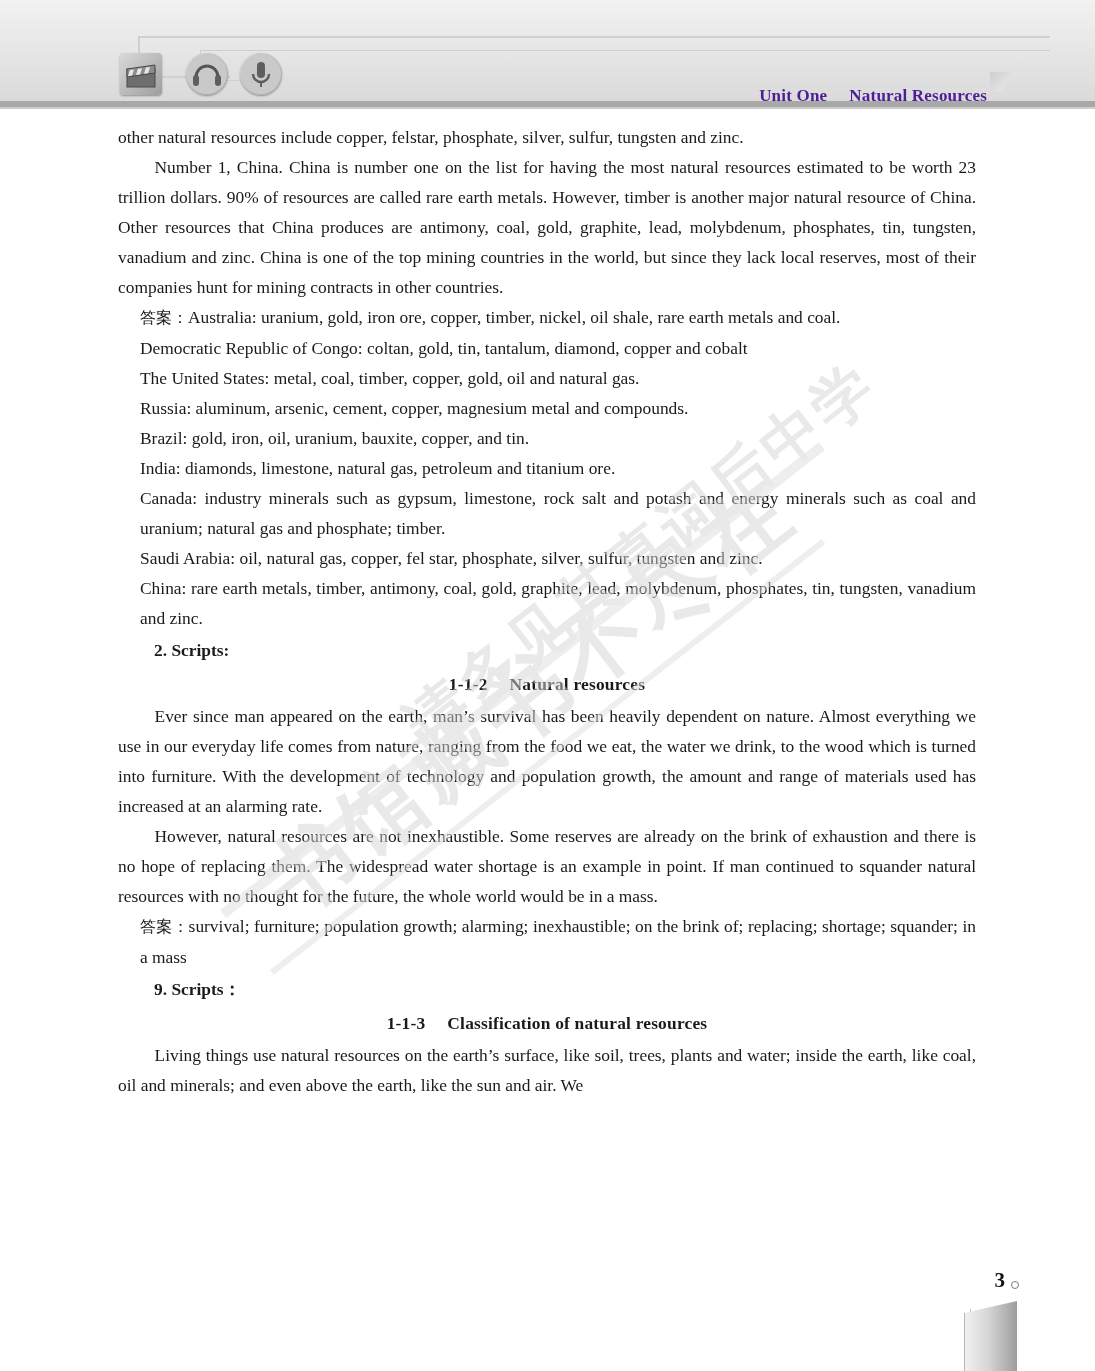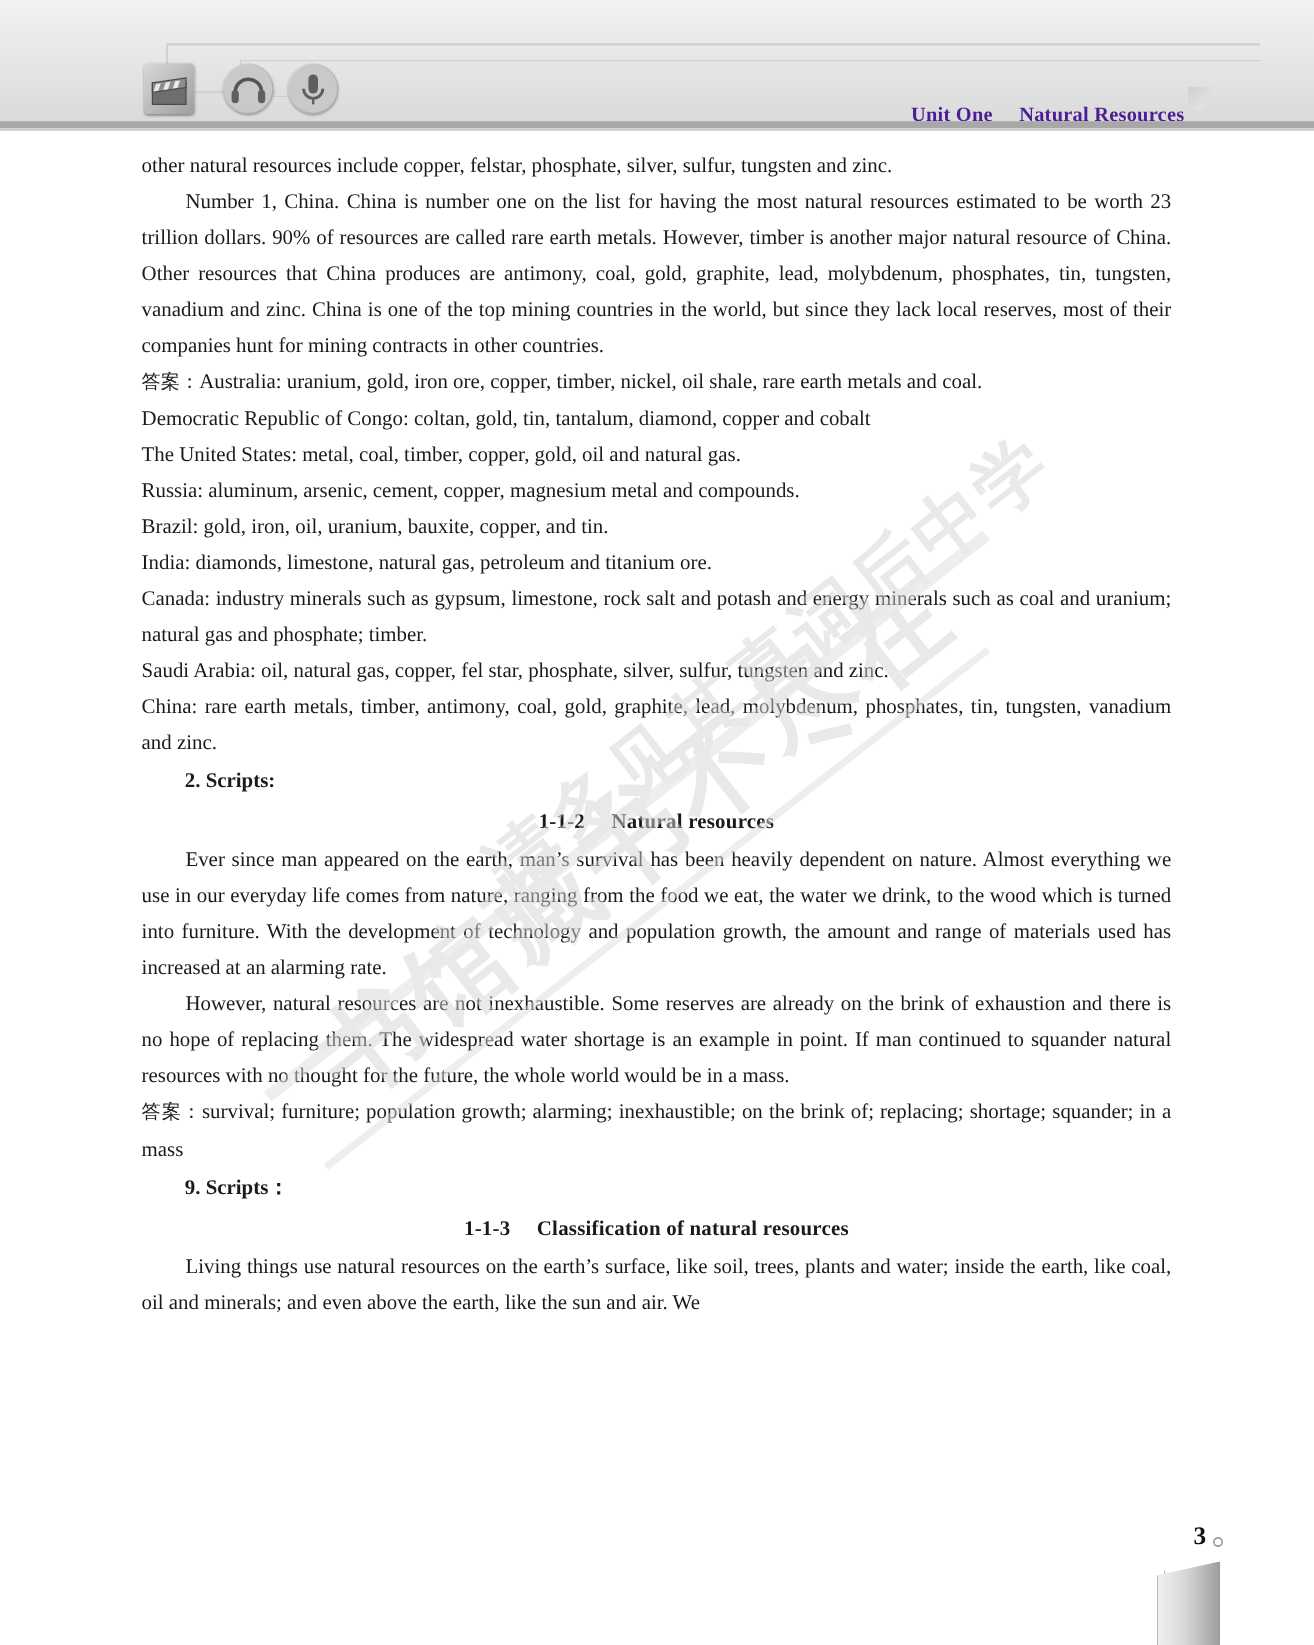--- a/index.html
+++ b/index.html
@@ -121,20 +121,21 @@
     line-height: 30px;
     text-align: justify;
     text-justify: inter-word;
   }
   p {
     margin: 0;
     text-align: justify;
   }
   .indent { text-indent: 2.1em; }
   .hang {
+    margin-left: 22px;
     text-indent: 0;
   }
   .cn { font-family: "DejaVu Sans", sans-serif; font-size: 16px; }
   .numhead {
     font-weight: bold;
     margin-top: 2px;
     margin-left: 36px;
   }
   .centerhead {
     text-align: center;

